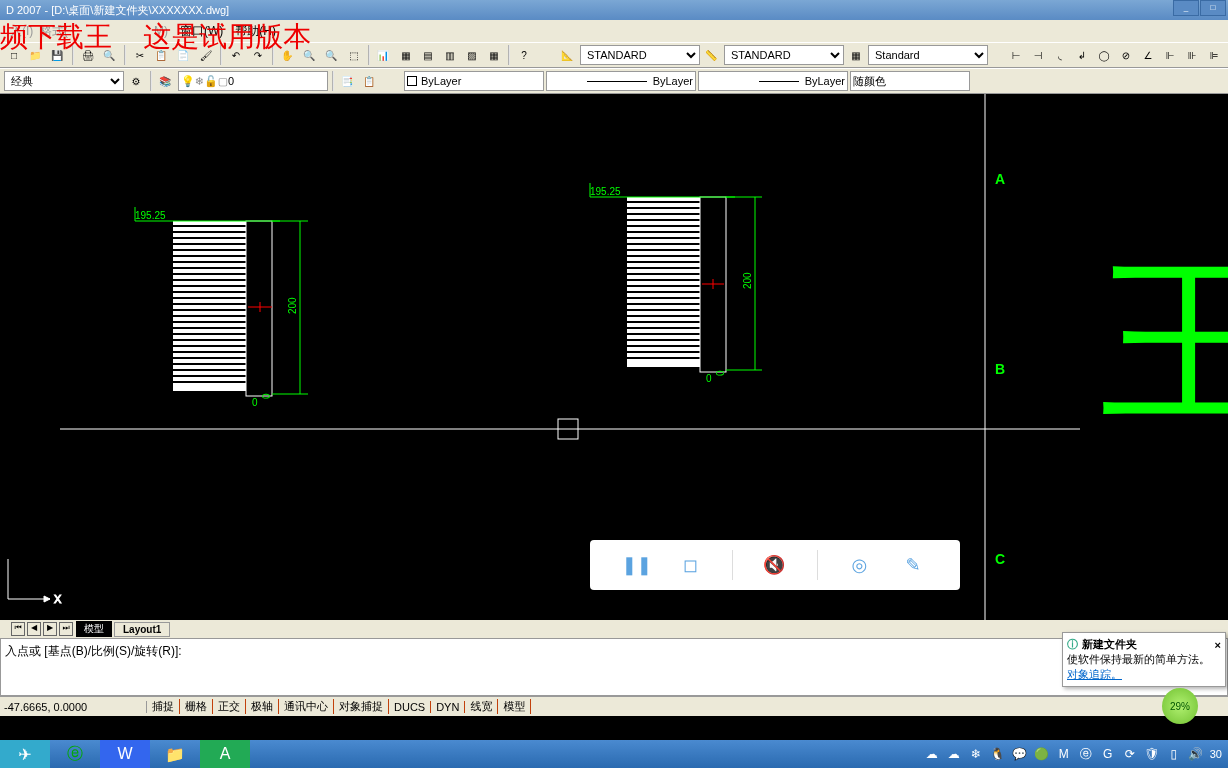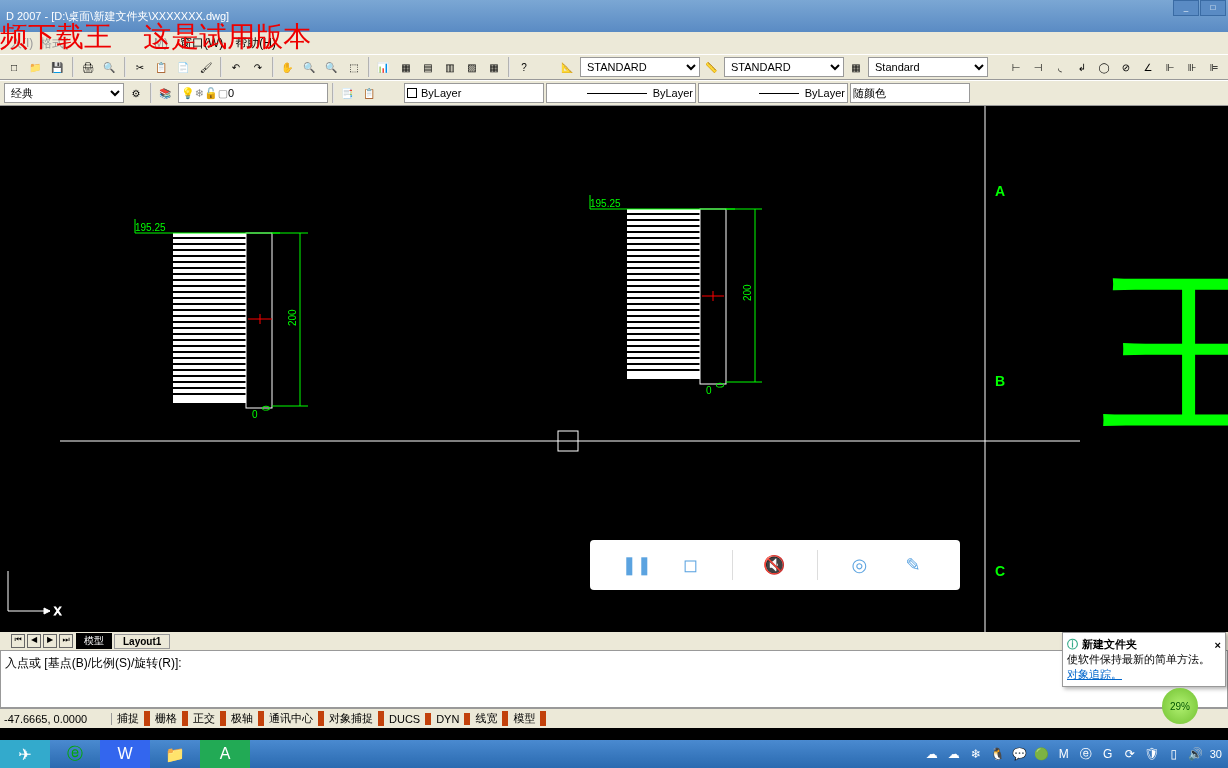--- a/index.html
+++ b/index.html
@@ -1,18 +1,18 @@
 <!DOCTYPE html>
 <html><head>
 <meta charset="utf-8">
 <style>
 * { margin: 0; padding: 0; box-sizing: border-box; font-family: "Microsoft YaHei", Arial, sans-serif; }
 body { width: 1228px; height: 768px; overflow: hidden; background: #000; position: relative; }
 
-.title-bar { height: 32px; background: linear-gradient(#7ba7d4, #5a8bc4); color: #fff; font-size: 11px; padding: 2px 6px; display: flex; align-items: center; }
+.title-bar { height: 20px; background: linear-gradient(#7ba7d4, #5a8bc4); color: #fff; font-size: 11px; padding: 2px 6px; display: flex; align-items: center; }
 .title-bar .win-controls { position: absolute; right: 2px; top: 0; display: flex; gap: 1px; }
 .title-bar .win-btn { width: 26px; height: 16px; background: #5a8bc4; border: 1px solid #3a6ba4; font-size: 8px; text-align: center; line-height: 14px; cursor: pointer; }
 
 .overlay-text { position: absolute; top: 18px; left: 0; font-size: 28px; color: #e00; font-weight: normal; z-index: 50; pointer-events: none; }
 
 .menu-bar { height: 22px; background: #ece9d8; display: flex; align-items: center; padding: 0 4px; font-size: 12px; }
 .menu-bar span { margin: 0 6px; cursor: pointer; }
 
 .toolbar-row { height: 26px; background: #ece9d8; border-top: 1px solid #fff; border-bottom: 1px solid #999; display: flex; align-items: center; padding: 0 4px; gap: 2px; }
 .toolbar-row .tbtn { width: 20px; height: 20px; background: #ece9d8; border: 1px solid transparent; font-size: 10px; display: flex; align-items: center; justify-content: center; cursor: pointer; }
@@ -24,22 +24,22 @@
 .canvas-area svg { width: 100%; height: 100%; }
 
 .layout-tabs { height: 18px; background: #ece9d8; display: flex; align-items: center; font-size: 11px; padding-left: 10px; }
 .layout-tabs .nav-btn { width: 14px; height: 14px; background: #ece9d8; border: 1px solid #666; font-size: 8px; margin: 0 1px; text-align: center; cursor: pointer; }
 .layout-tabs .tab { background: #000; color: #fff; padding: 1px 8px; margin-left: 2px; font-size: 10px; cursor: pointer; }
 .layout-tabs .tab.inactive { background: #ece9d8; color: #000; border: 1px solid #999; font-weight: bold; }
 
 .command-area { height: 58px; background: #fff; border: 1px solid #999; padding: 4px; font-size: 12px; font-family: monospace; }
 
 .status-bar { height: 20px; background: #ece9d8; border-top: 1px solid #999; display: flex; align-items: center; font-size: 11px; }
-.status-bar .coords { width: 112px; padding: 0 4px; border-right: 1px solid #999; }
-.status-bar .toggle { padding: 0 5px; border-right: 6px solid #c2410c; cursor: pointer; }
+.status-bar .coords { width: 147px; padding: 0 4px; border-right: 1px solid #999; }
+.status-bar .toggle { padding: 0 5px; border-right: 1px solid #c2410c; cursor: pointer; }
 
 .notif-box { position: absolute; right: 2px; top: 632px; width: 164px; background: #fff; border: 1px solid #999; box-shadow: 2px 2px 4px rgba(0,0,0,0.3); padding: 4px; font-size: 11px; z-index: 40; }
 .notif-box .notif-title { font-weight: bold; display: flex; align-items: center; gap: 4px; }
 .notif-box a { color: #0066cc; }
 
 .progress-badge { position: absolute; right: 30px; bottom: 44px; width: 36px; height: 36px; border-radius: 50%; background: radial-gradient(#b0f070, #70c030); display: flex; align-items: center; justify-content: center; font-size: 10px; color: #050; z-index: 45; }
 
 .recorder-overlay { position: absolute; left: 590px; top: 540px; width: 370px; background: #fff; border-radius: 4px; box-shadow: 0 2px 12px rgba(0,0,0,0.3); z-index: 60; }
 .recorder-overlay .rec-header { background: #5ba3e0; color: #fff; height: 30px; display: flex; align-items: center; justify-content: center; font-size: 12px; position: relative; border-radius: 4px 4px 0 0; }
 .recorder-overlay .rec-close { position: absolute; right: 10px; cursor: pointer; }

